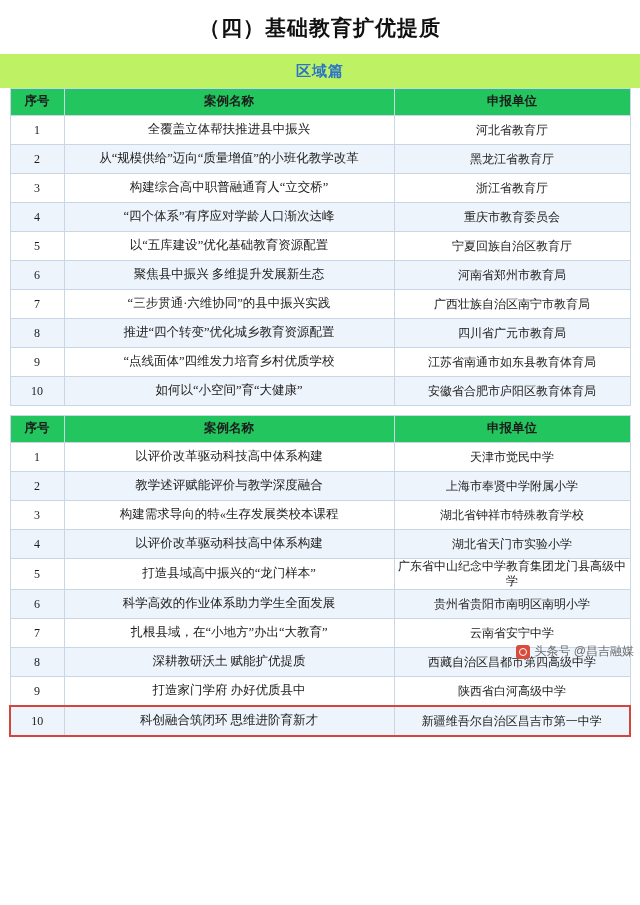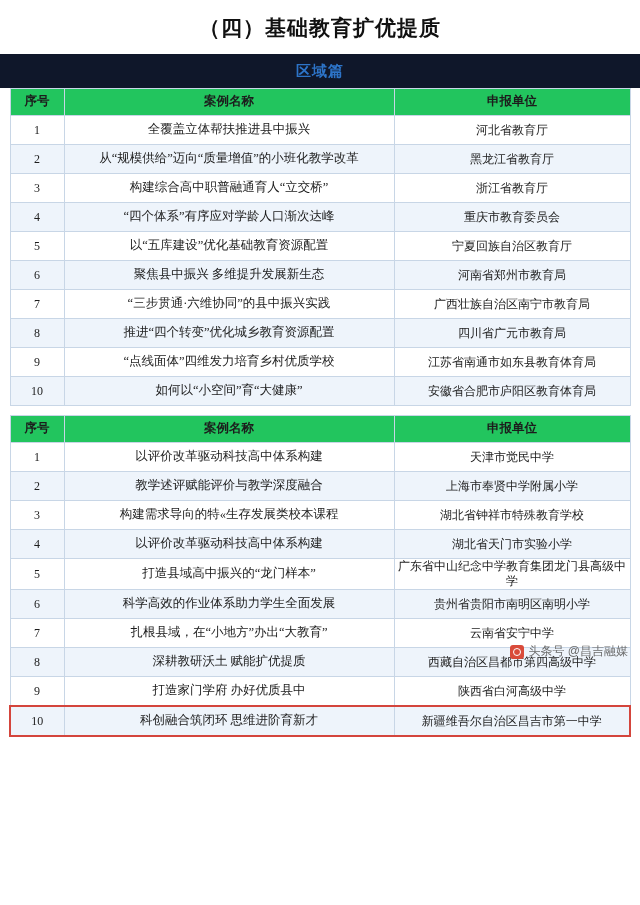--- a/index.html
+++ b/index.html
@@ -30,21 +30,21 @@
     color: #111111;
     padding: 14px 0 12px 0;
     font-family: "Liberation Serif", serif;
   }
   .section-heading {
     text-align: center;
     font-size: 15px;
     font-weight: bold;
     color: #2d74c8;
     padding: 8px 0 7px 0;
-    background: #0f172a;
+    background: #bef264;
     letter-spacing: 1px;
   }
   table.tbl {
     width: 620px;
     margin: 0 auto;
     border-collapse: collapse;
     table-layout: fixed;
     font-size: 12.5px;
   }
   table.tbl th, table.tbl td {
@@ -73,21 +73,21 @@
   td.unit { font-size: 12px; padding: 0 4px; }
   .gap { height: 9px; background: #ffffff; }
   .highlight-row td {
     border-top: 2px solid #d4453c !important;
     border-bottom: 2px solid #d4453c !important;
   }
   .highlight-row td:first-child { border-left: 2px solid #d4453c !important; }
   .highlight-row td:last-child { border-right: 2px solid #d4453c !important; }
   .watermark {
     position: absolute;
-    right: 12px;
+    right: 6px;
     bottom: 4px;
     font-size: 12px;
     color: #6b6b6b;
     font-family: "Liberation Sans", sans-serif;
     display: flex;
     align-items: center;
     gap: 4px;
     background: rgba(255,255,255,0.0);
   }
   .wm-logo {

